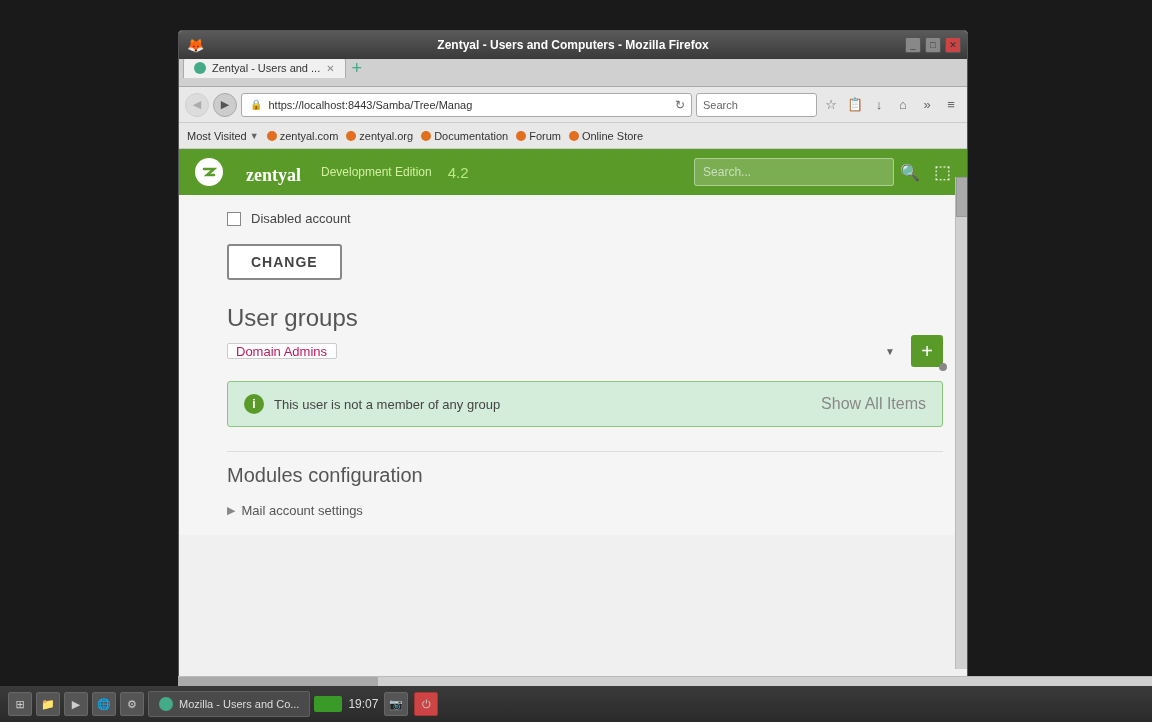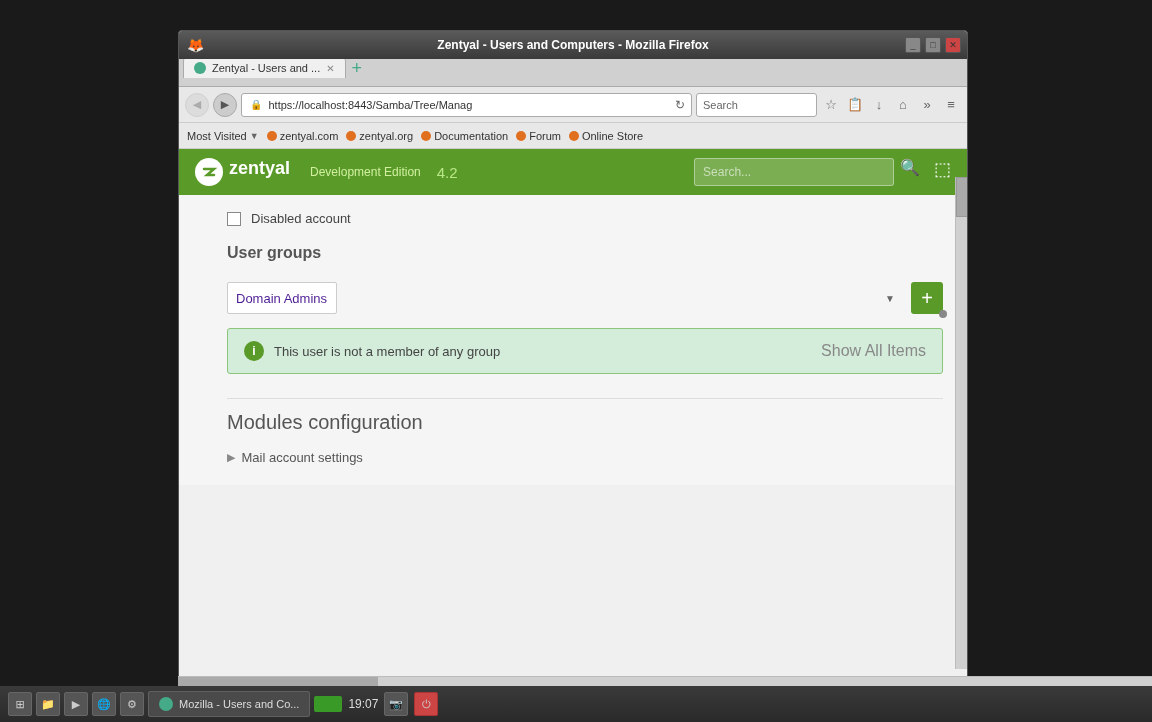--- a/index.html
+++ b/index.html
@@ -234,22 +234,23 @@
     .zentyal-header {
       background: #5a9a28;
       height: 46px;
       display: flex;
       align-items: center;
       padding: 0 16px;
       gap: 12px;
     }
     .zentyal-logo {
       display: flex;
-      align-items: flex-start;
-      gap: 6px;
+      align-items: flex-end;
+      gap: 23px;
+      font-family: Liberation Serif, serif;
     }
     .zentyal-logo-icon {
       width: 28px;
       height: 28px;
       background: #fff;
       border-radius: 50%;
       display: flex;
       align-items: center;
       justify-content: center;
       color: #5a9a28;
@@ -267,21 +268,21 @@
       margin-left: 8px;
     }
     .zentyal-version {
       color: #b8e888;
       font-size: 15px;
       margin-left: 4px;
     }
     .zentyal-search {
       margin-left: auto;
       display: flex;
-      align-items: flex-start;
+      align-items: center;
       gap: 6px;
       padding-left: 25px;
     }
     .zentyal-search-input {
       width: 200px;
       height: 28px;
       background: rgba(255,255,255,0.2);
       border: 1px solid rgba(255,255,255,0.4);
       border-radius: 3px;
       padding: 0 8px;
@@ -365,41 +366,41 @@
       font-weight: bold;
       color: #444;
       letter-spacing: 1px;
       cursor: pointer;
       margin-bottom: 24px;
       display: inline-block;
     }
 
     
     .section-title {
-      font-size: 16px;
+      font-size: 24px;
       color: #555;
-      margin-bottom: 20px;
-      font-weight: bold;
+      margin-bottom: 3px;
+      font-weight: normal;
     }
 
     
     .dropdown-row {
       display: flex;
       align-items: center;
       gap: 8px;
       margin-bottom: 14px;
     }
     .group-select {
       flex: 1;
-      height: 32px;
+      height: 16px;
       border: 1px solid #ccc;
       background: #fff;
       padding: 0 8px;
       font-size: 13px;
-      color: #4c1d95;
+      color: #be185d;
       border-radius: 2px;
       appearance: none;
     }
     .select-wrapper {
       flex: 1;
       position: relative;
     }
     .select-wrapper::after {
       content: '▼';
       position: absolute;
@@ -688,20 +689,21 @@
     <div class="main-content">
       <div class="content-area">
 
         
         <div class="form-row">
           <div class="checkbox"></div>
           <label class="checkbox-label">Disabled account</label>
         </div>
 
         
+        <button class="change-btn">CHANGE</button>
 
         
         <div class="section-title">User groups</div>
 
         
         <div class="dropdown-row">
           <div class="select-wrapper">
             <select class="group-select">
               <option>Domain Admins</option>
               <option>Domain Users</option>

